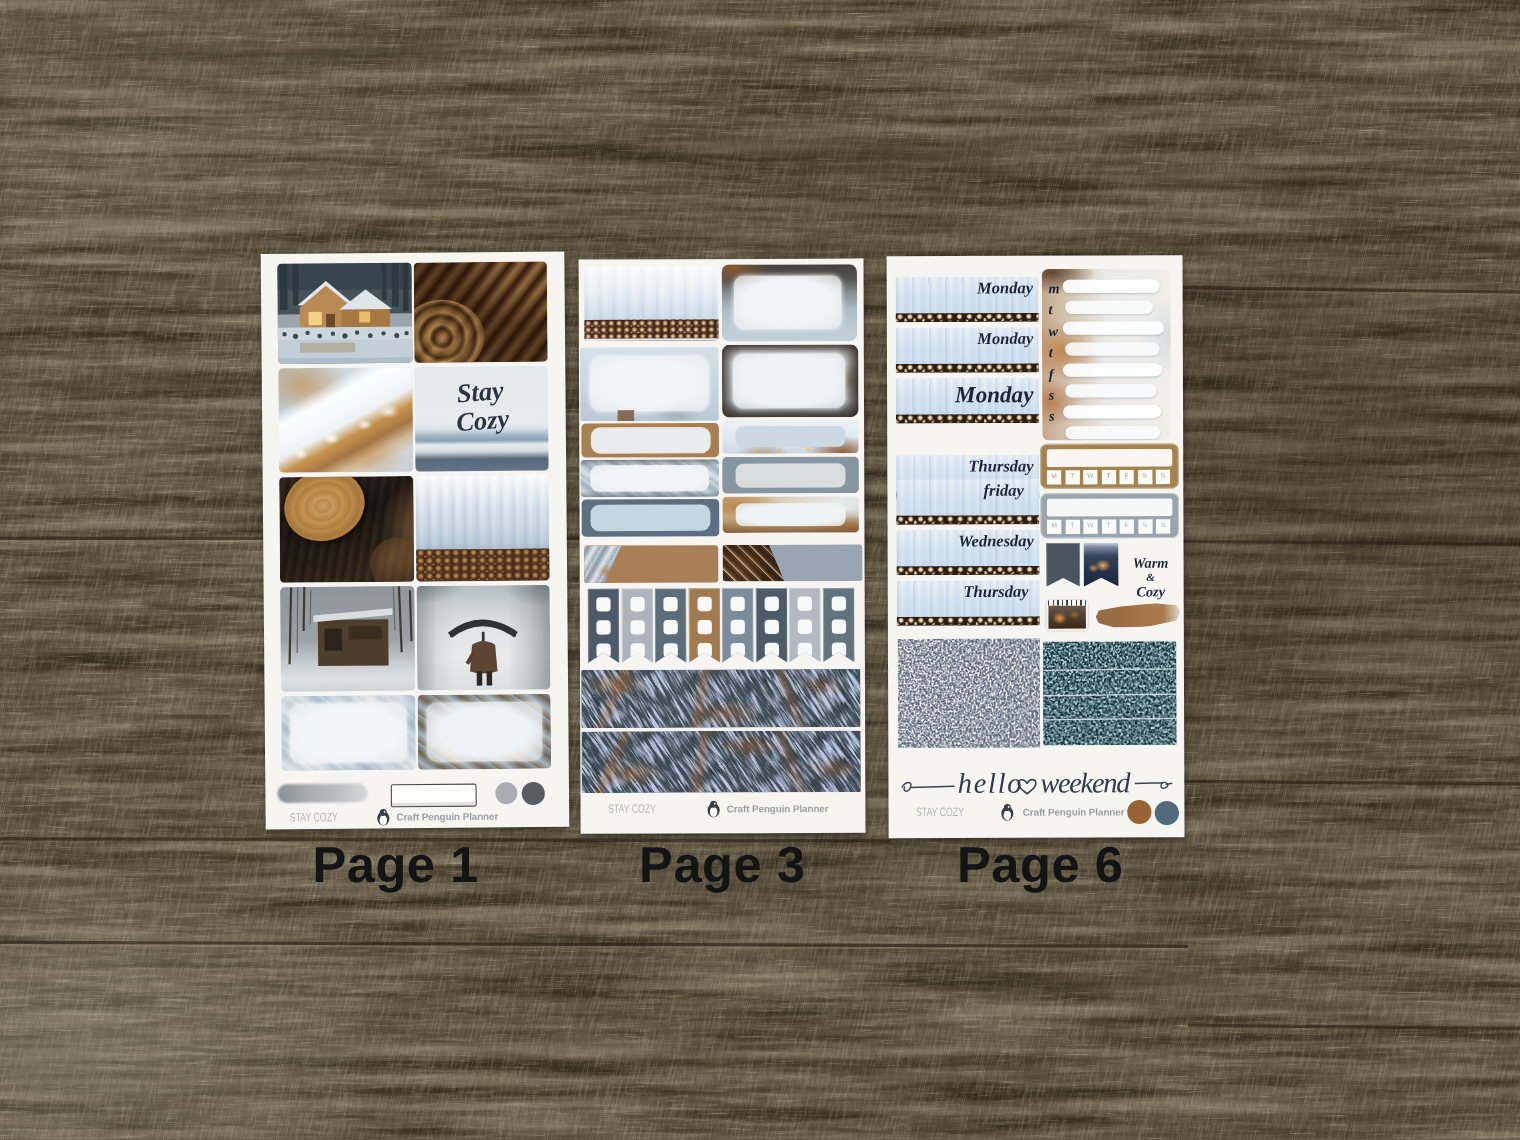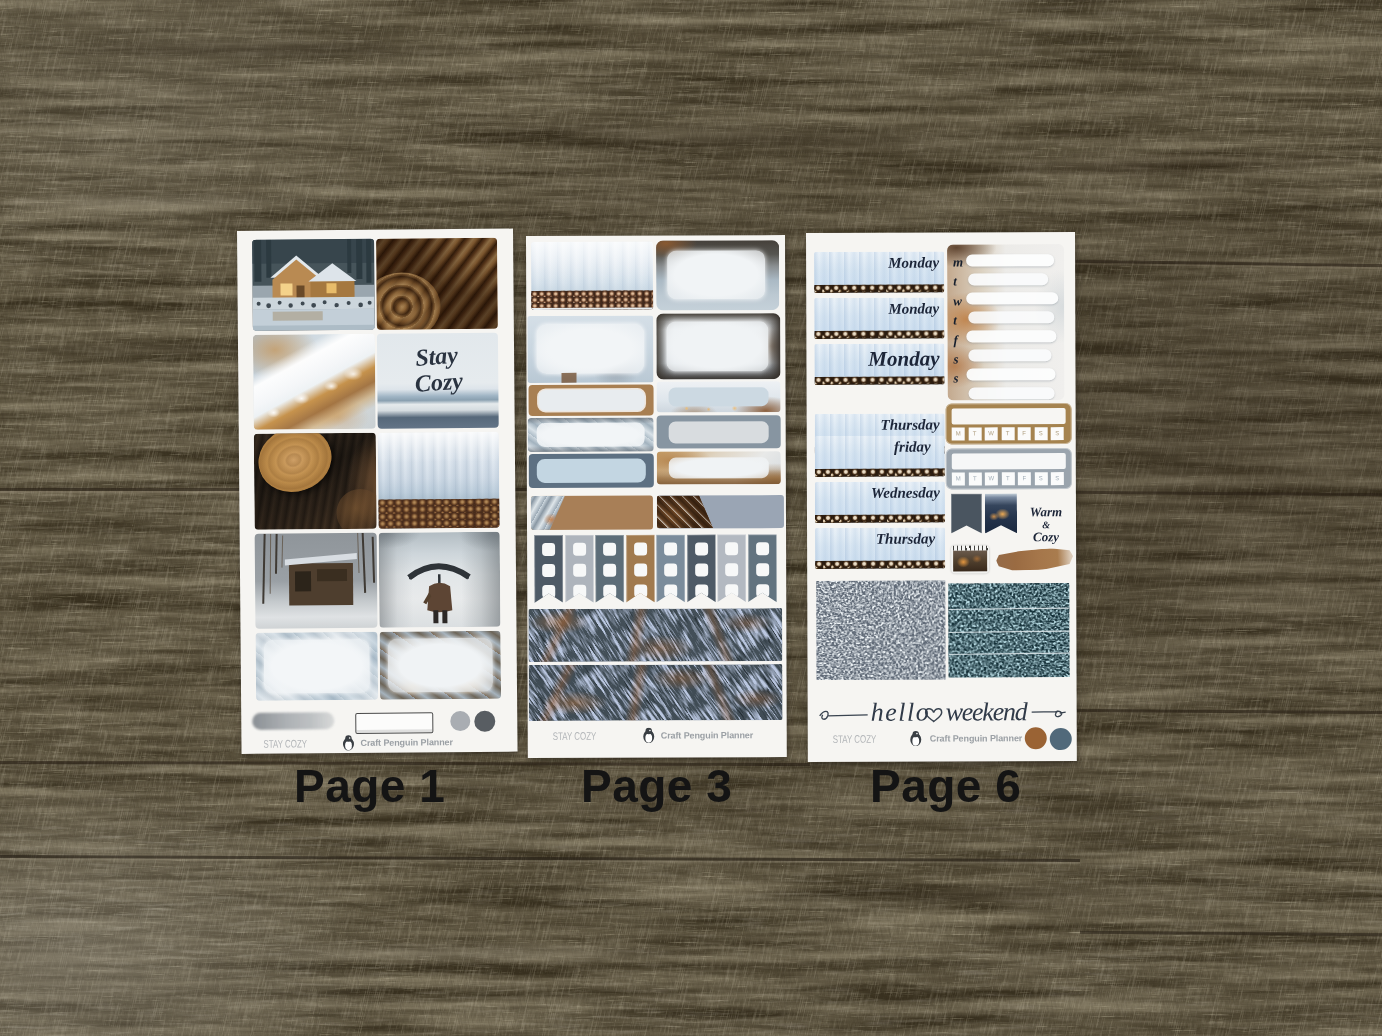--- a/index.html
+++ b/index.html
@@ -589,15 +589,15 @@
         <ellipse cx="7" cy="10.5" rx="3.4" ry="4.6" fill="#fff"></ellipse>
         <circle cx="7" cy="3.5" r="3.2" fill="#3a3f44"></circle>
         <circle cx="8.2" cy="3" r="0.8" fill="#fff"></circle>
       </svg>
  </div>
  <div class="foot" style="left:122px;top:501px;font-size:9px;font-weight:bold;color:#9ba0a5;letter-spacing:-0.1px;">Craft Penguin Planner</div>
  <div class="circ" style="left:217px;top:495px;width:22px;height:22px;background:#9a6334;"></div>
  <div class="circ" style="left:242px;top:496px;width:22px;height:22px;background:#51697a;"></div>
 </div>
 
-<div class="plabel" style="left:294px;top:759px;">Page 1</div>
+<div class="plabel" style="left:284px;top:759px;">Page 1</div>
 <div class="plabel" style="left:581px;top:759px;">Page 3</div>
 <div class="plabel" style="left:870px;top:759px;">Page 6</div>
 
 </body></html>

